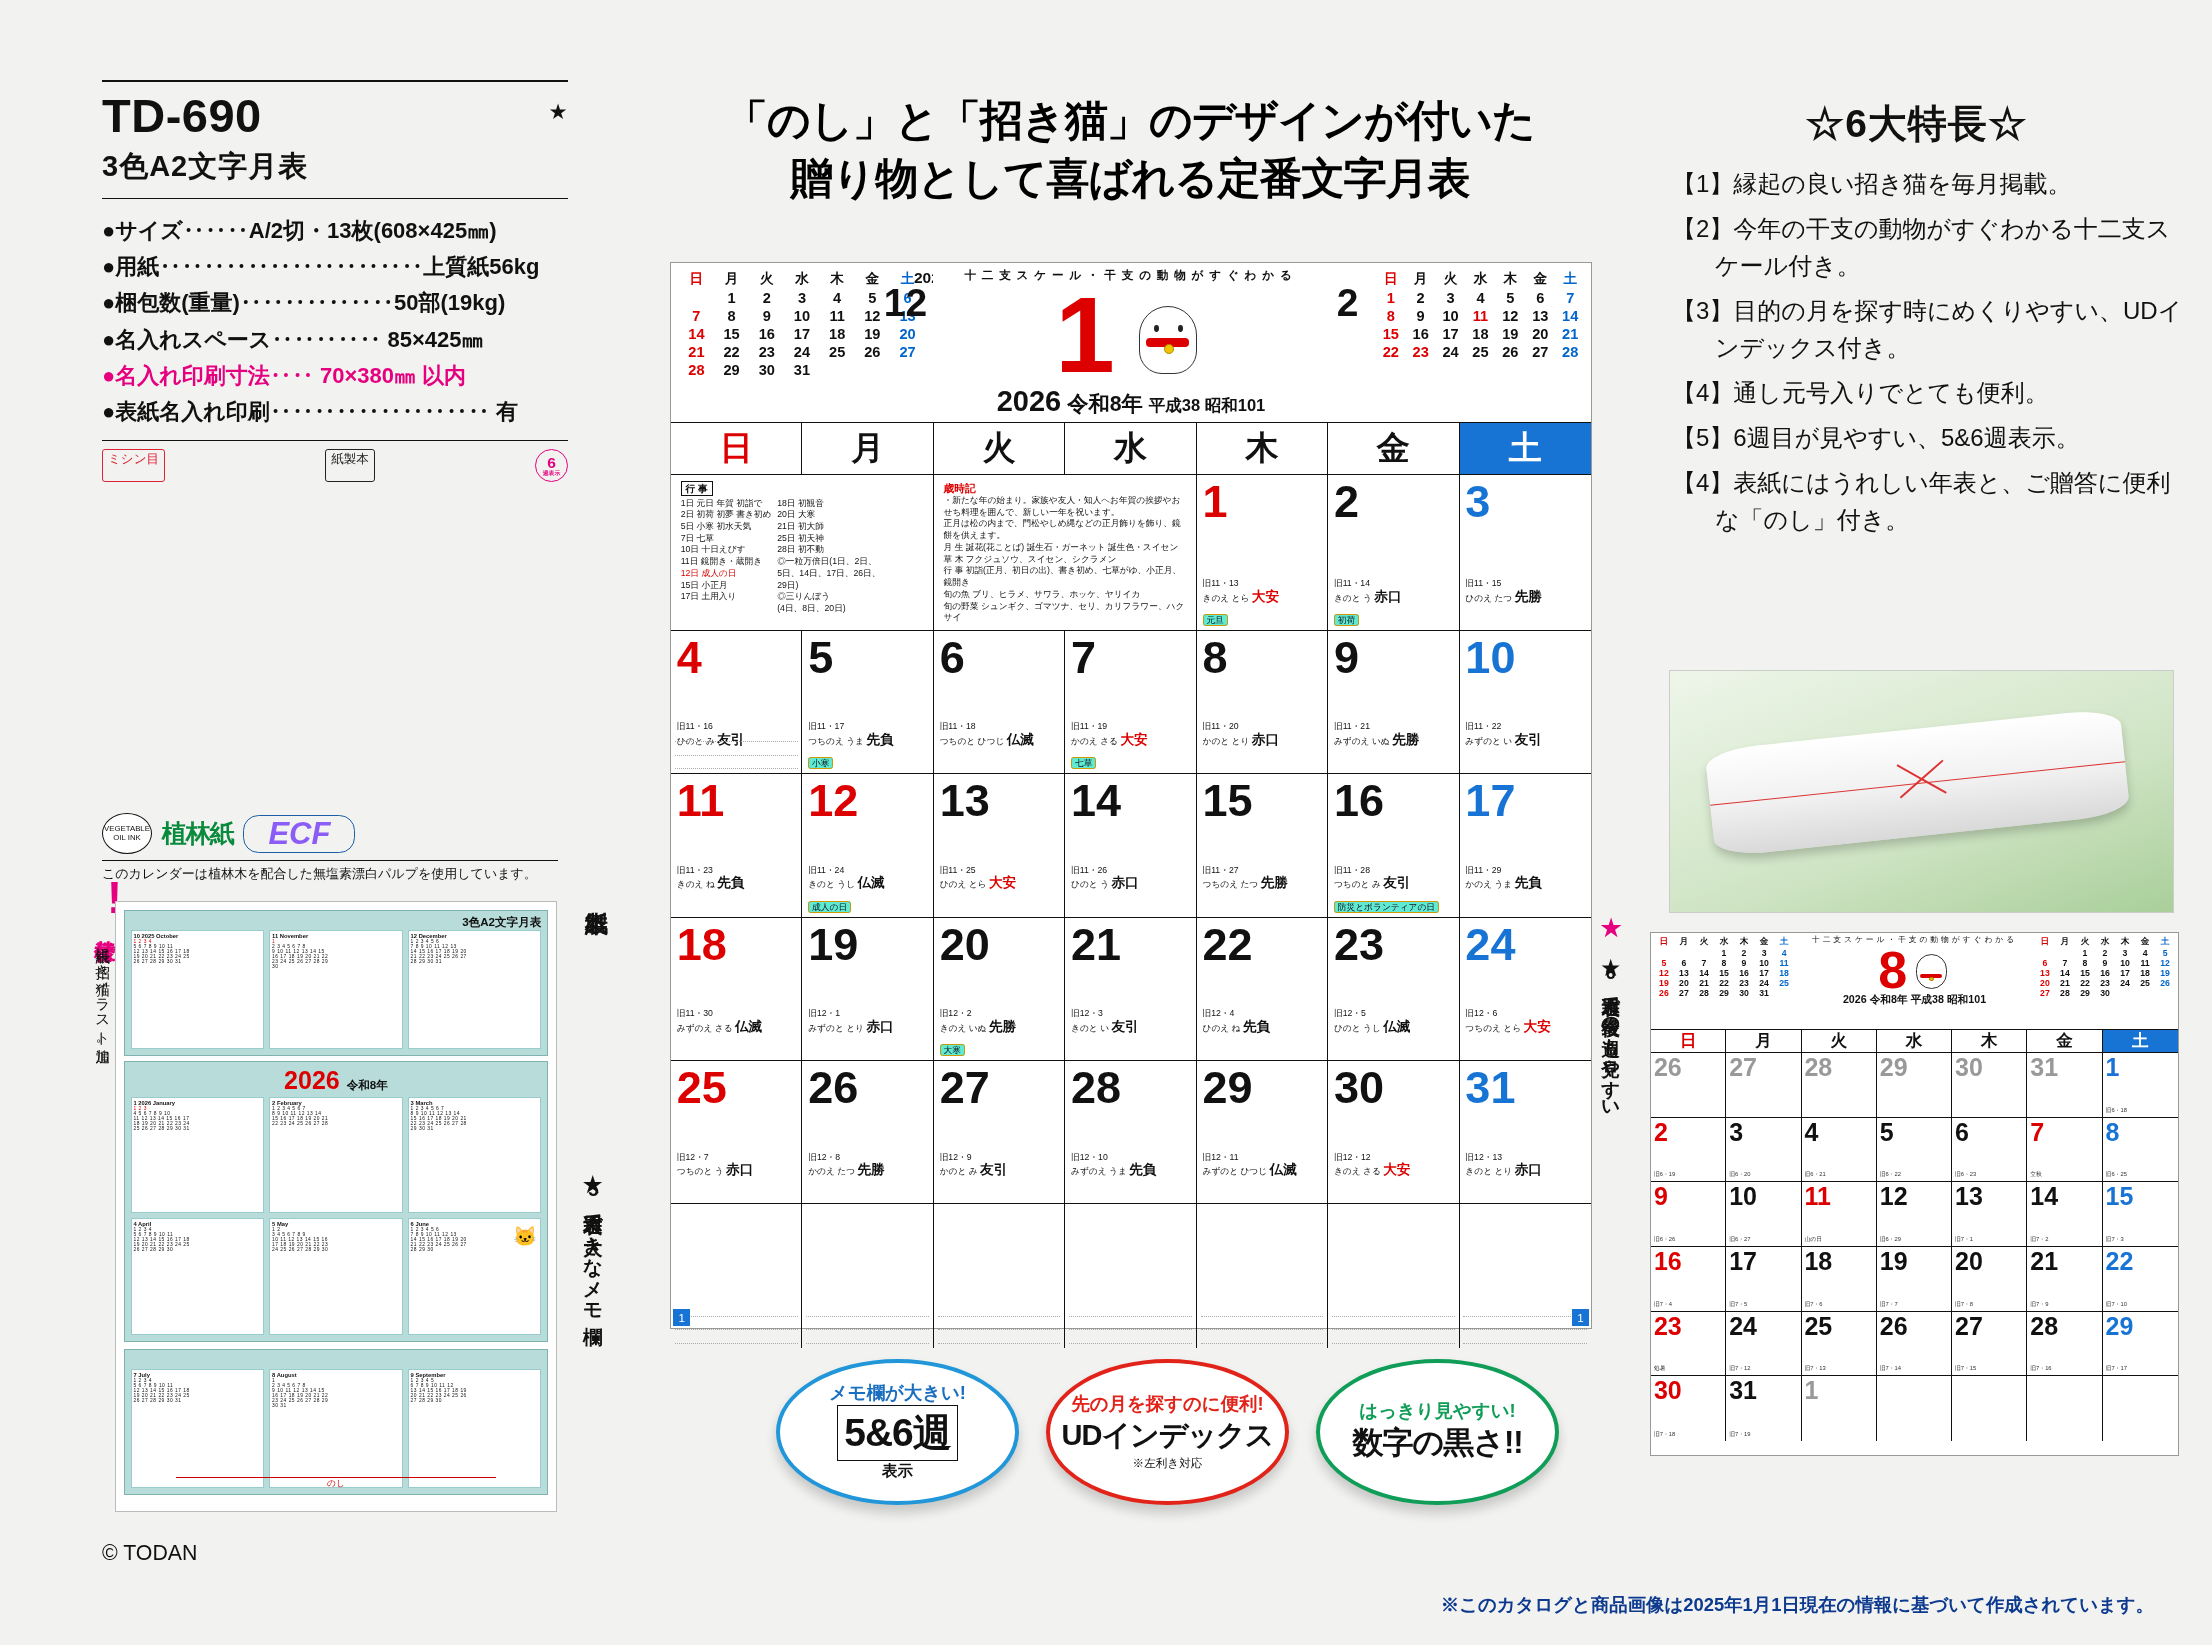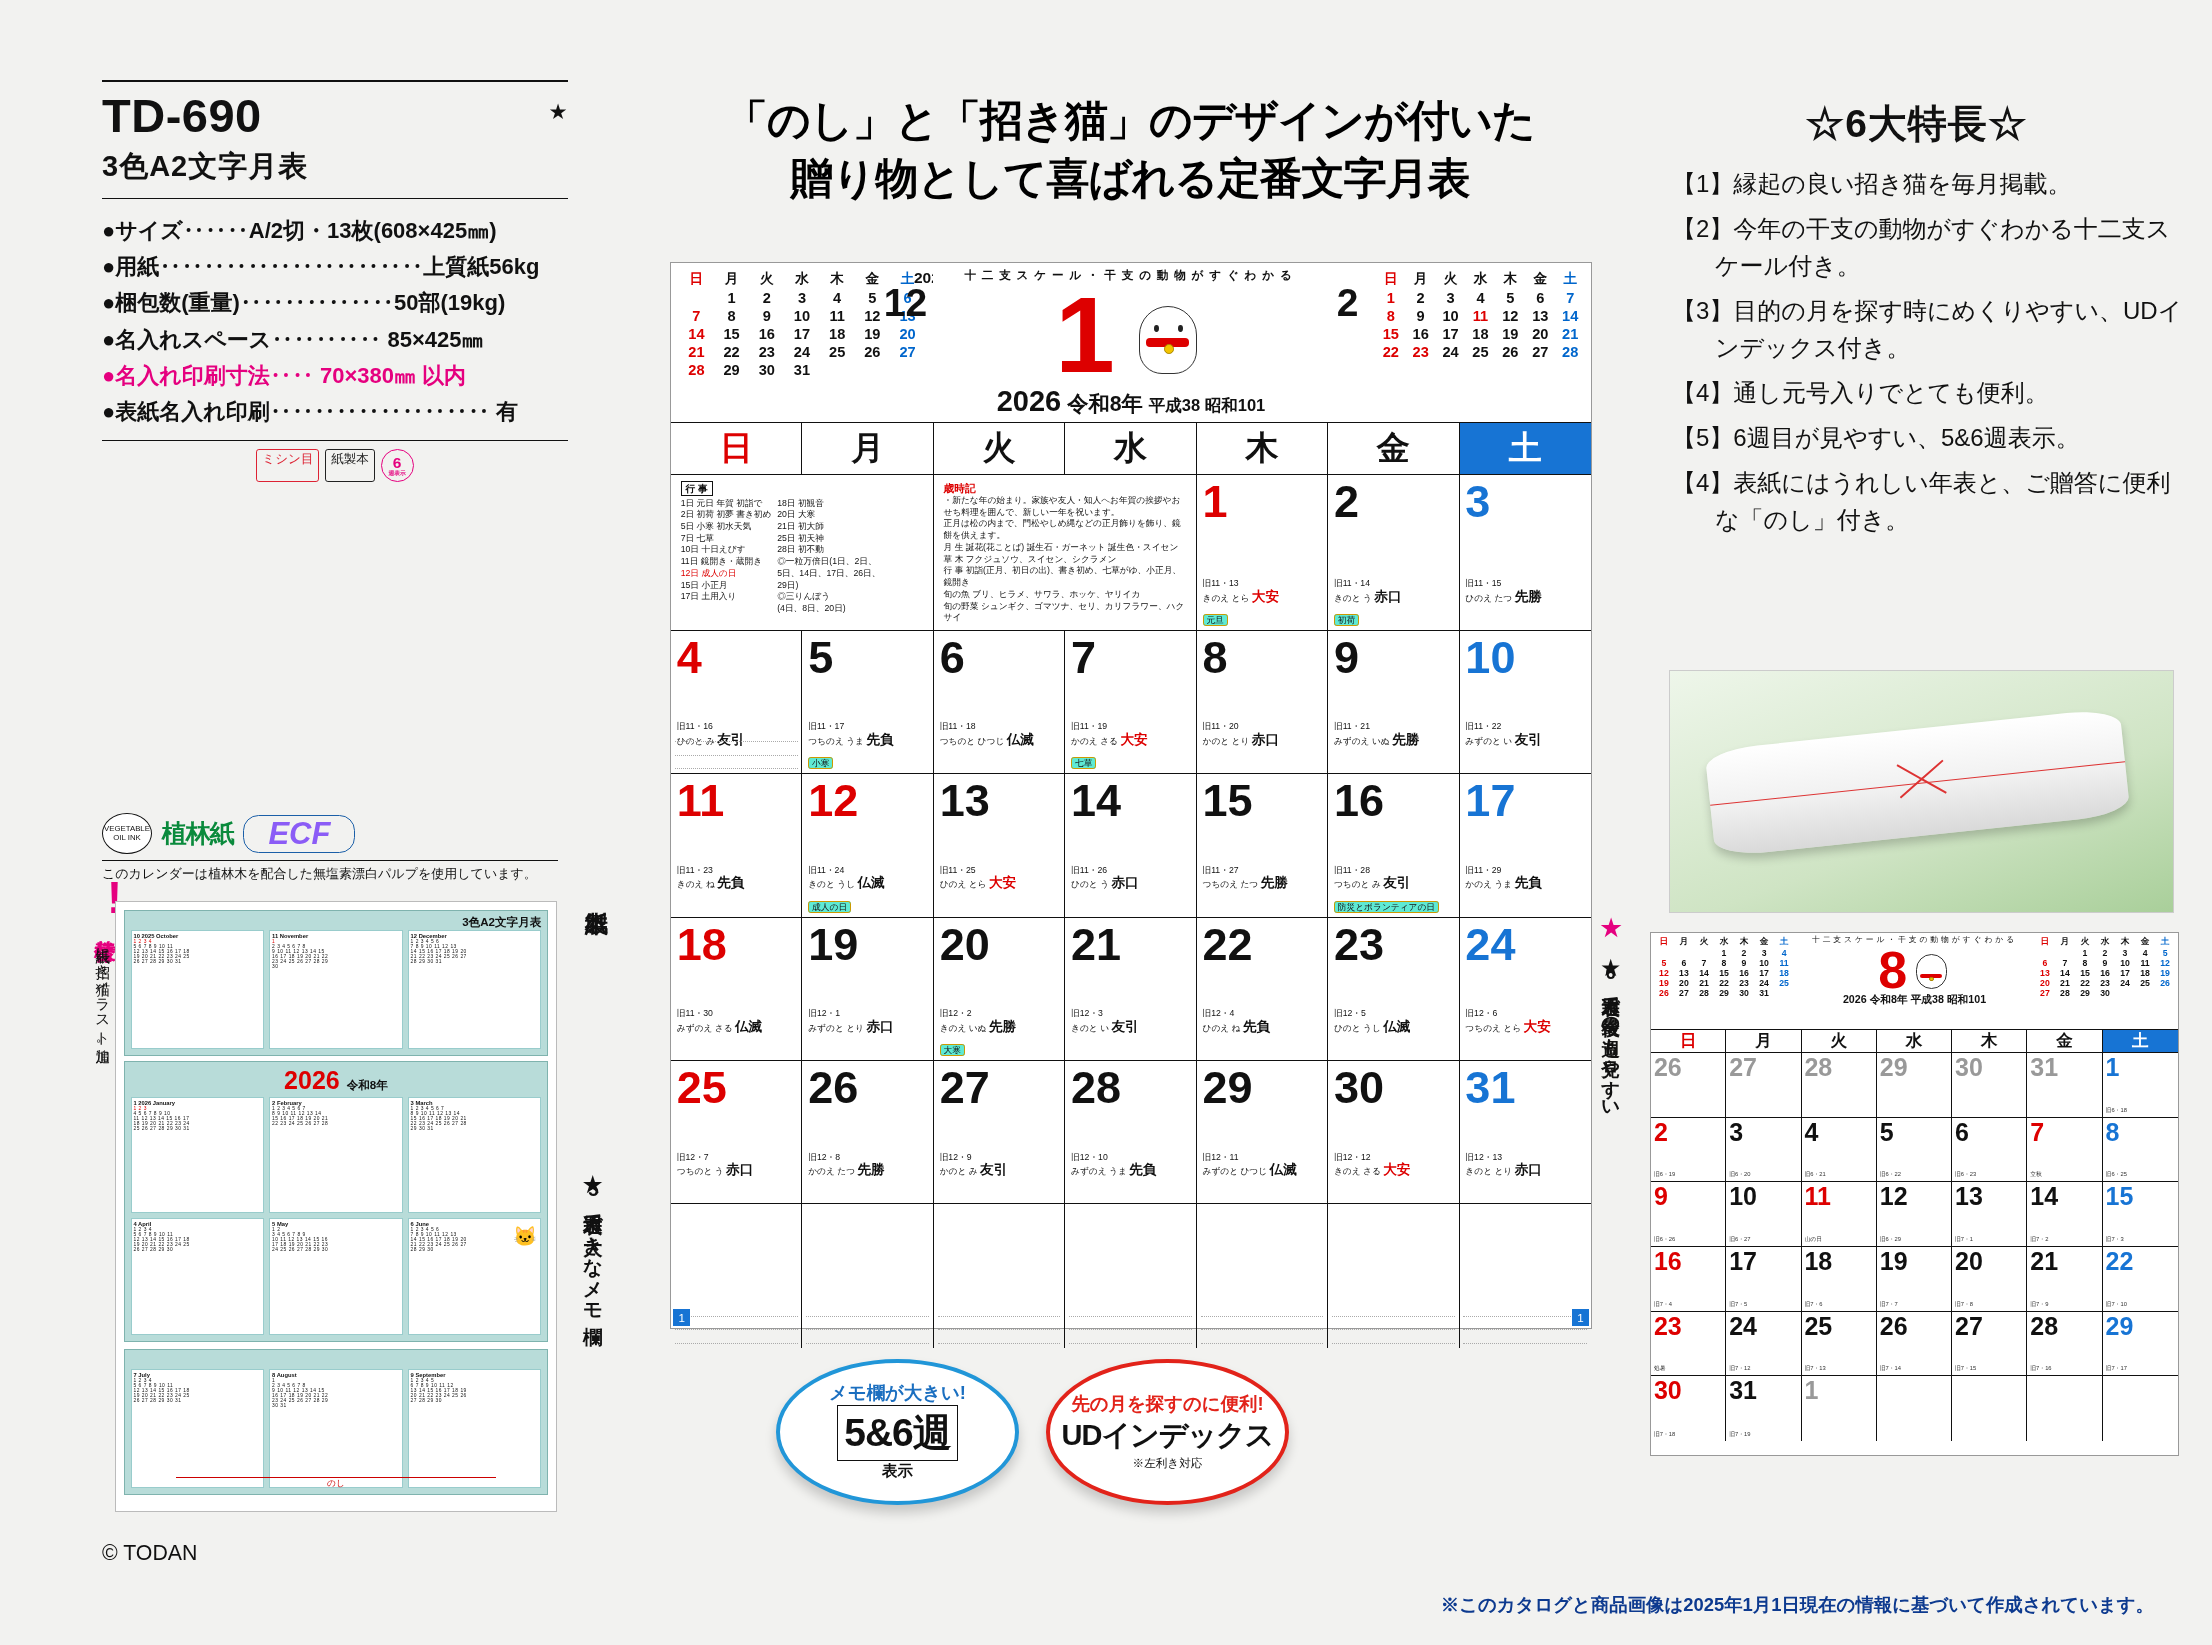--- a/index.html
+++ b/index.html
@@ -18,21 +18,21 @@
   .spec-col { position:absolute; left:102px; top:80px; width:485px; }
   .spec-rule { border-top:2.9px solid #111; width:466px; }
   .spec-star { position:absolute; right:19.4px; top:19.4px; font-size:21.3px; color:#111; }
   .code { font-size:47px; font-weight:bold; letter-spacing:0.5px; margin-top:5.8px; }
   .subcode { font-size:29px; font-weight:bold; margin-top:3.9px; letter-spacing:1px; }
   .spec-rule2 { border-top:1.9px solid #111; width:466px; margin-top:11.6px; }
   .spec-list { margin-top:13.6px; }
   .spec-line { font-size:22px; line-height:1.65; white-space:nowrap; font-weight:bold; }
   .spec-line.pink { color:#e5007f; }
   .spec-rule3 { border-top:1.9px solid #111; width:466px; margin-top:9.7px; }
-  .badges { display:flex; gap:5.8px; justify-content:center; width:466px; margin-top:7.8px; }
+  .badges { display:flex; gap:5.8px; justify-content:space-between; width:466px; margin-top:7.8px; }
   .badge { border:1.5px solid #d23; color:#d23; font-size:12.6px; padding:2.9px 4.9px; line-height:1.1; text-align:center; border-radius:2.9px; }
   .badge.b2 { border-color:#222; color:#222; }
   .badge.b3 { border:1.5px solid #e5007f; color:#e5007f; border-radius:50%; width:33px; height:33px; display:flex; align-items:center; justify-content:center; font-size:15.5px; font-weight:bold; flex-direction:column;}
   .badge.b3 small{font-size:5.8px;line-height:1}
 
   
   .eco-row { position:absolute; left:102px; top:813px; width:417px; display:flex; align-items:center; gap:9.7px;}
   .eco-circle { width:50px; height:41px; border:1.9px solid #111; border-radius:50%; font-size:7.8px; display:flex; align-items:center; justify-content:center; text-align:center; line-height:1.05; background:#fff;}
   .eco-green { color:#0a8a3c; font-size:25px; font-weight:bold; letter-spacing:-1px;}
   .ecf { font-style:italic; font-weight:bold; font-size:31px; color:#8b5cf6; border:1.9px solid #1b5fa8; border-radius:15.5px; padding:0 24px;}
@@ -746,20 +746,24 @@
     <div class="balloon b1">
       <div class="b-top">メモ欄が大きい!</div>
       <div class="b-main b-box">5&amp;6週</div>
       <div class="b-sub">表示</div>
     </div>
     <div class="balloon red">
       <div class="b-top">先の月を探すのに便利!</div>
       <div class="b-main" style="font-size:29px">UDインデックス</div>
       <div class="b-note">※左利き対応</div>
     </div>
+    <div class="balloon green">
+      <div class="b-top">はっきり見やすい!</div>
+      <div class="b-main" style="font-size:31px">数字の黒さ!!</div>
+    </div>
   </div>
 
   <div class="right">
     <div class="rtitle">☆6大特長☆</div>
     <div class="feat">
       <div class="ind">【1】縁起の良い招き猫を毎月掲載。</div>
       <div class="ind">【2】今年の干支の動物がすぐわかる十二支スケール付き。</div>
       <div class="ind">【3】目的の月を探す時にめくりやすい、UDインデックス付き。</div>
       <div class="ind">【4】通し元号入りでとても便利。</div>
       <div class="ind">【5】6週目が見やすい、5&amp;6週表示。</div>

